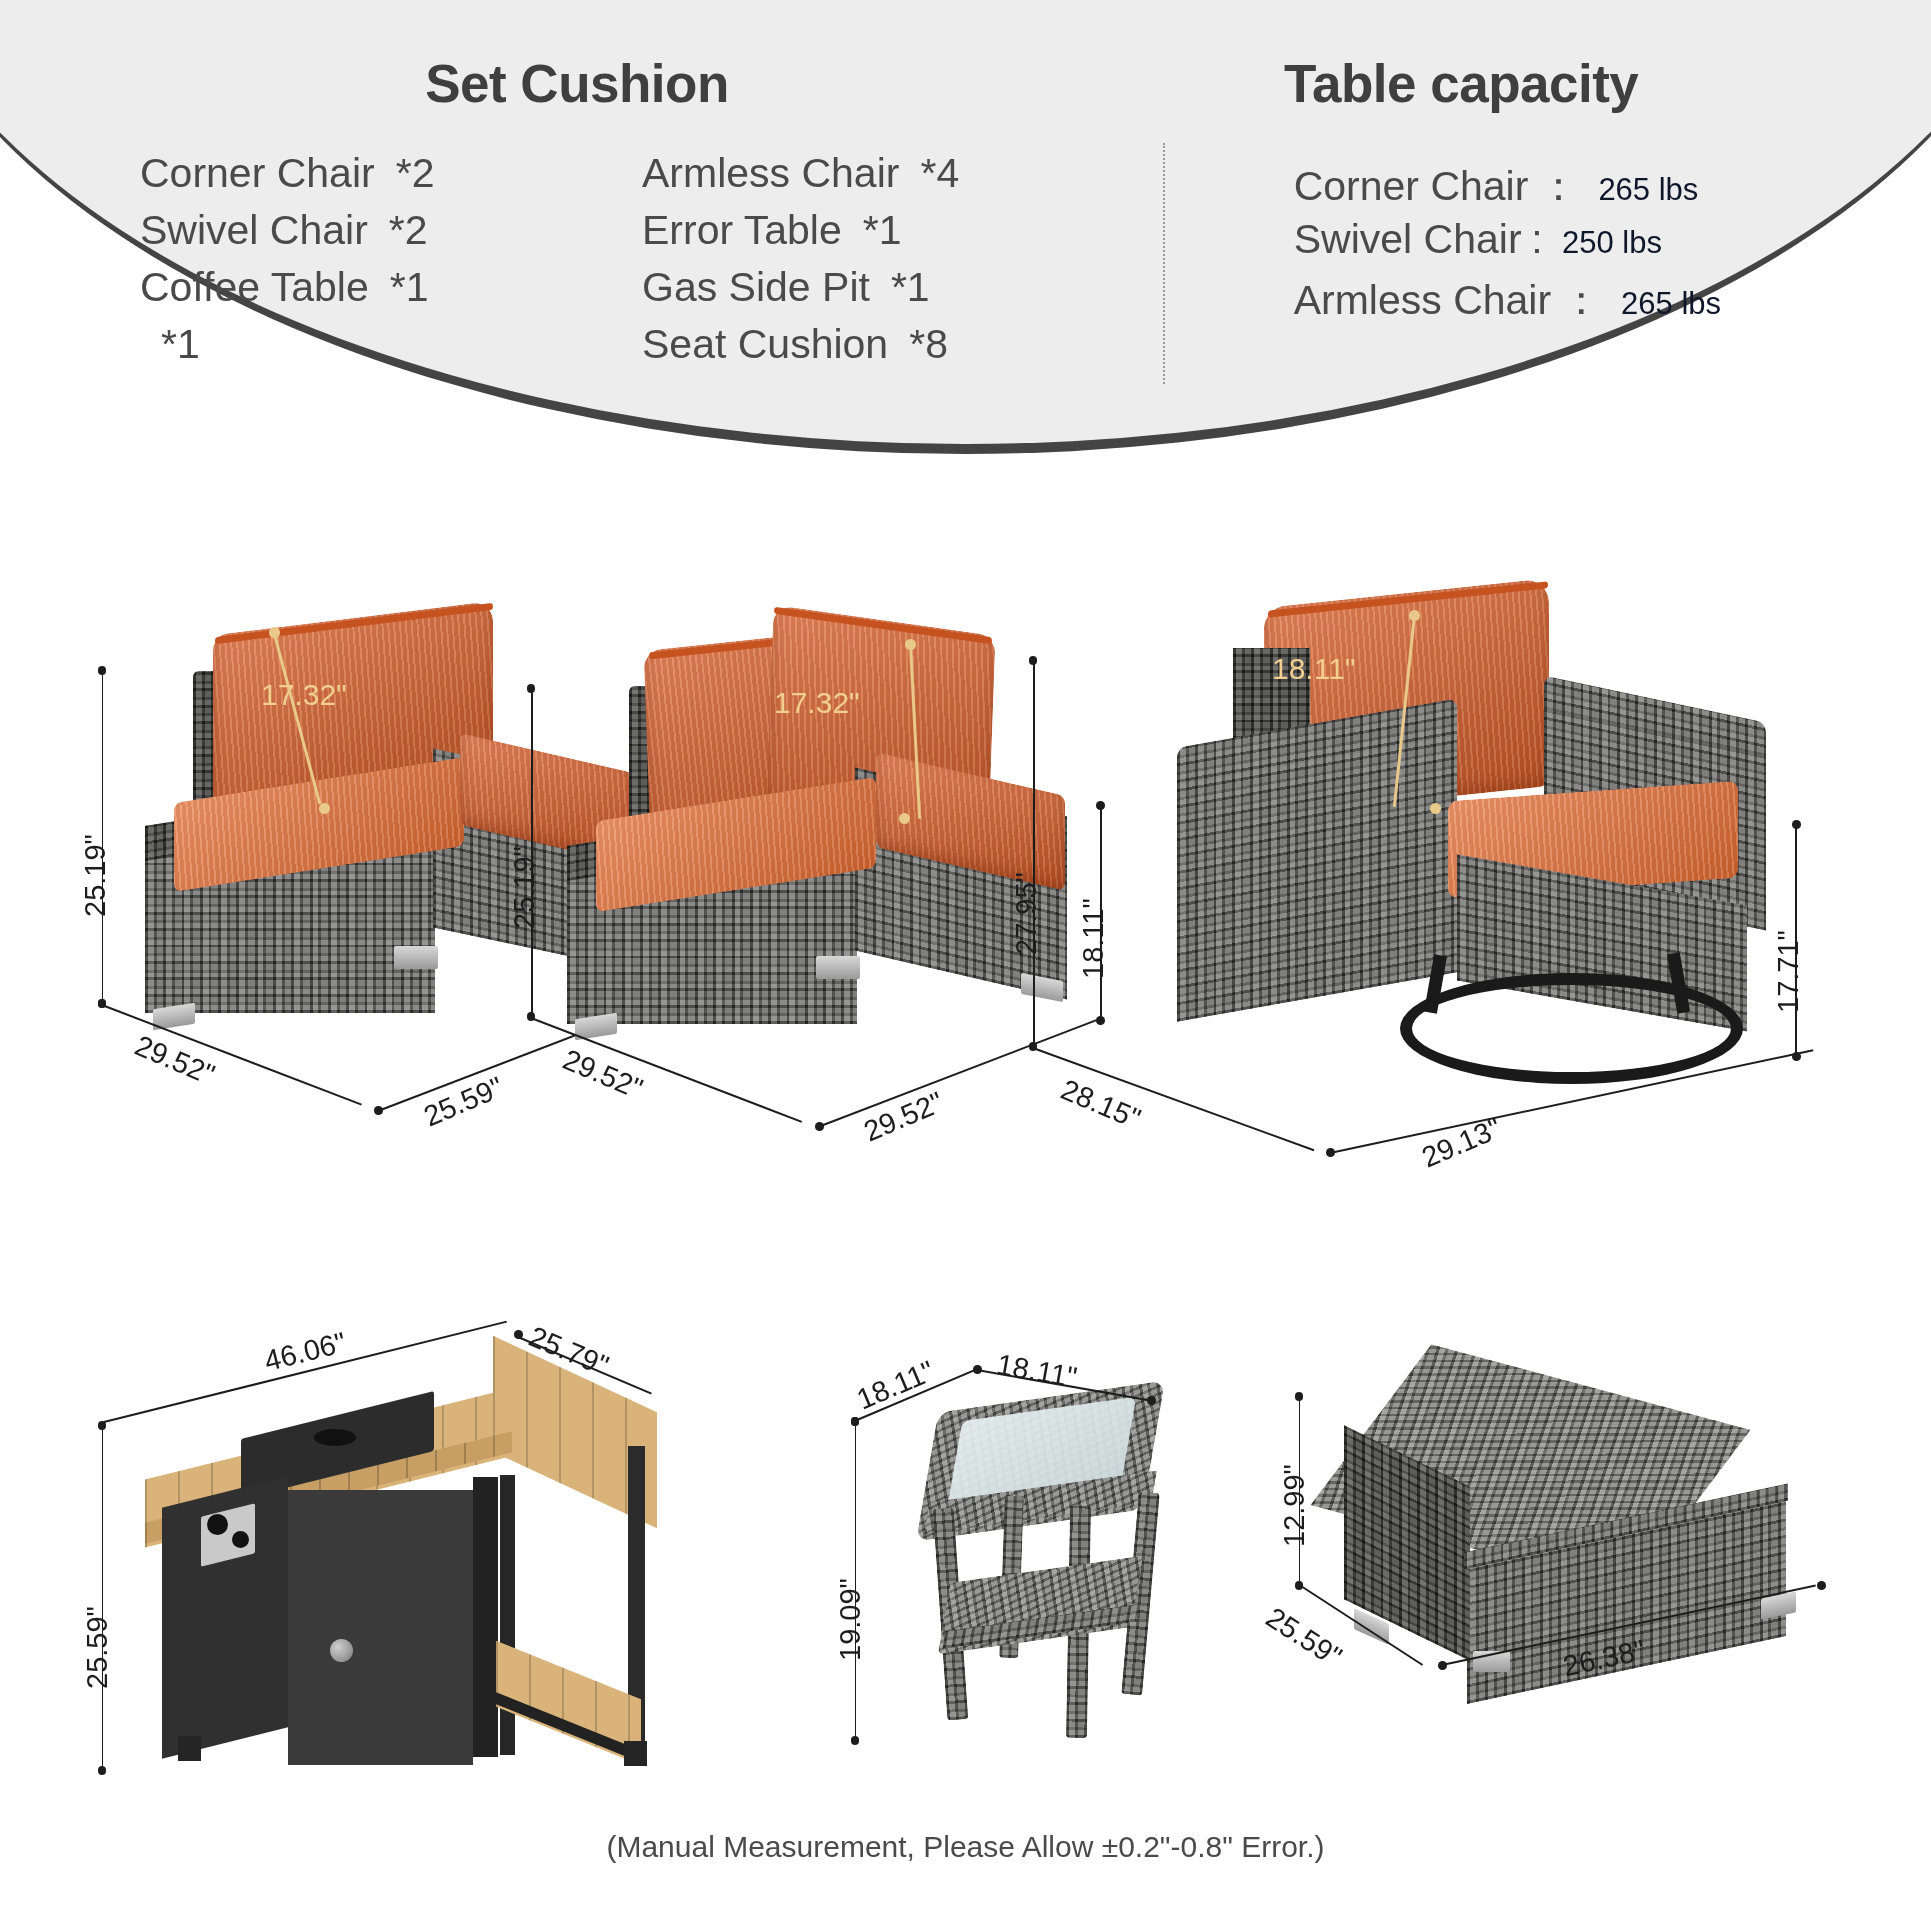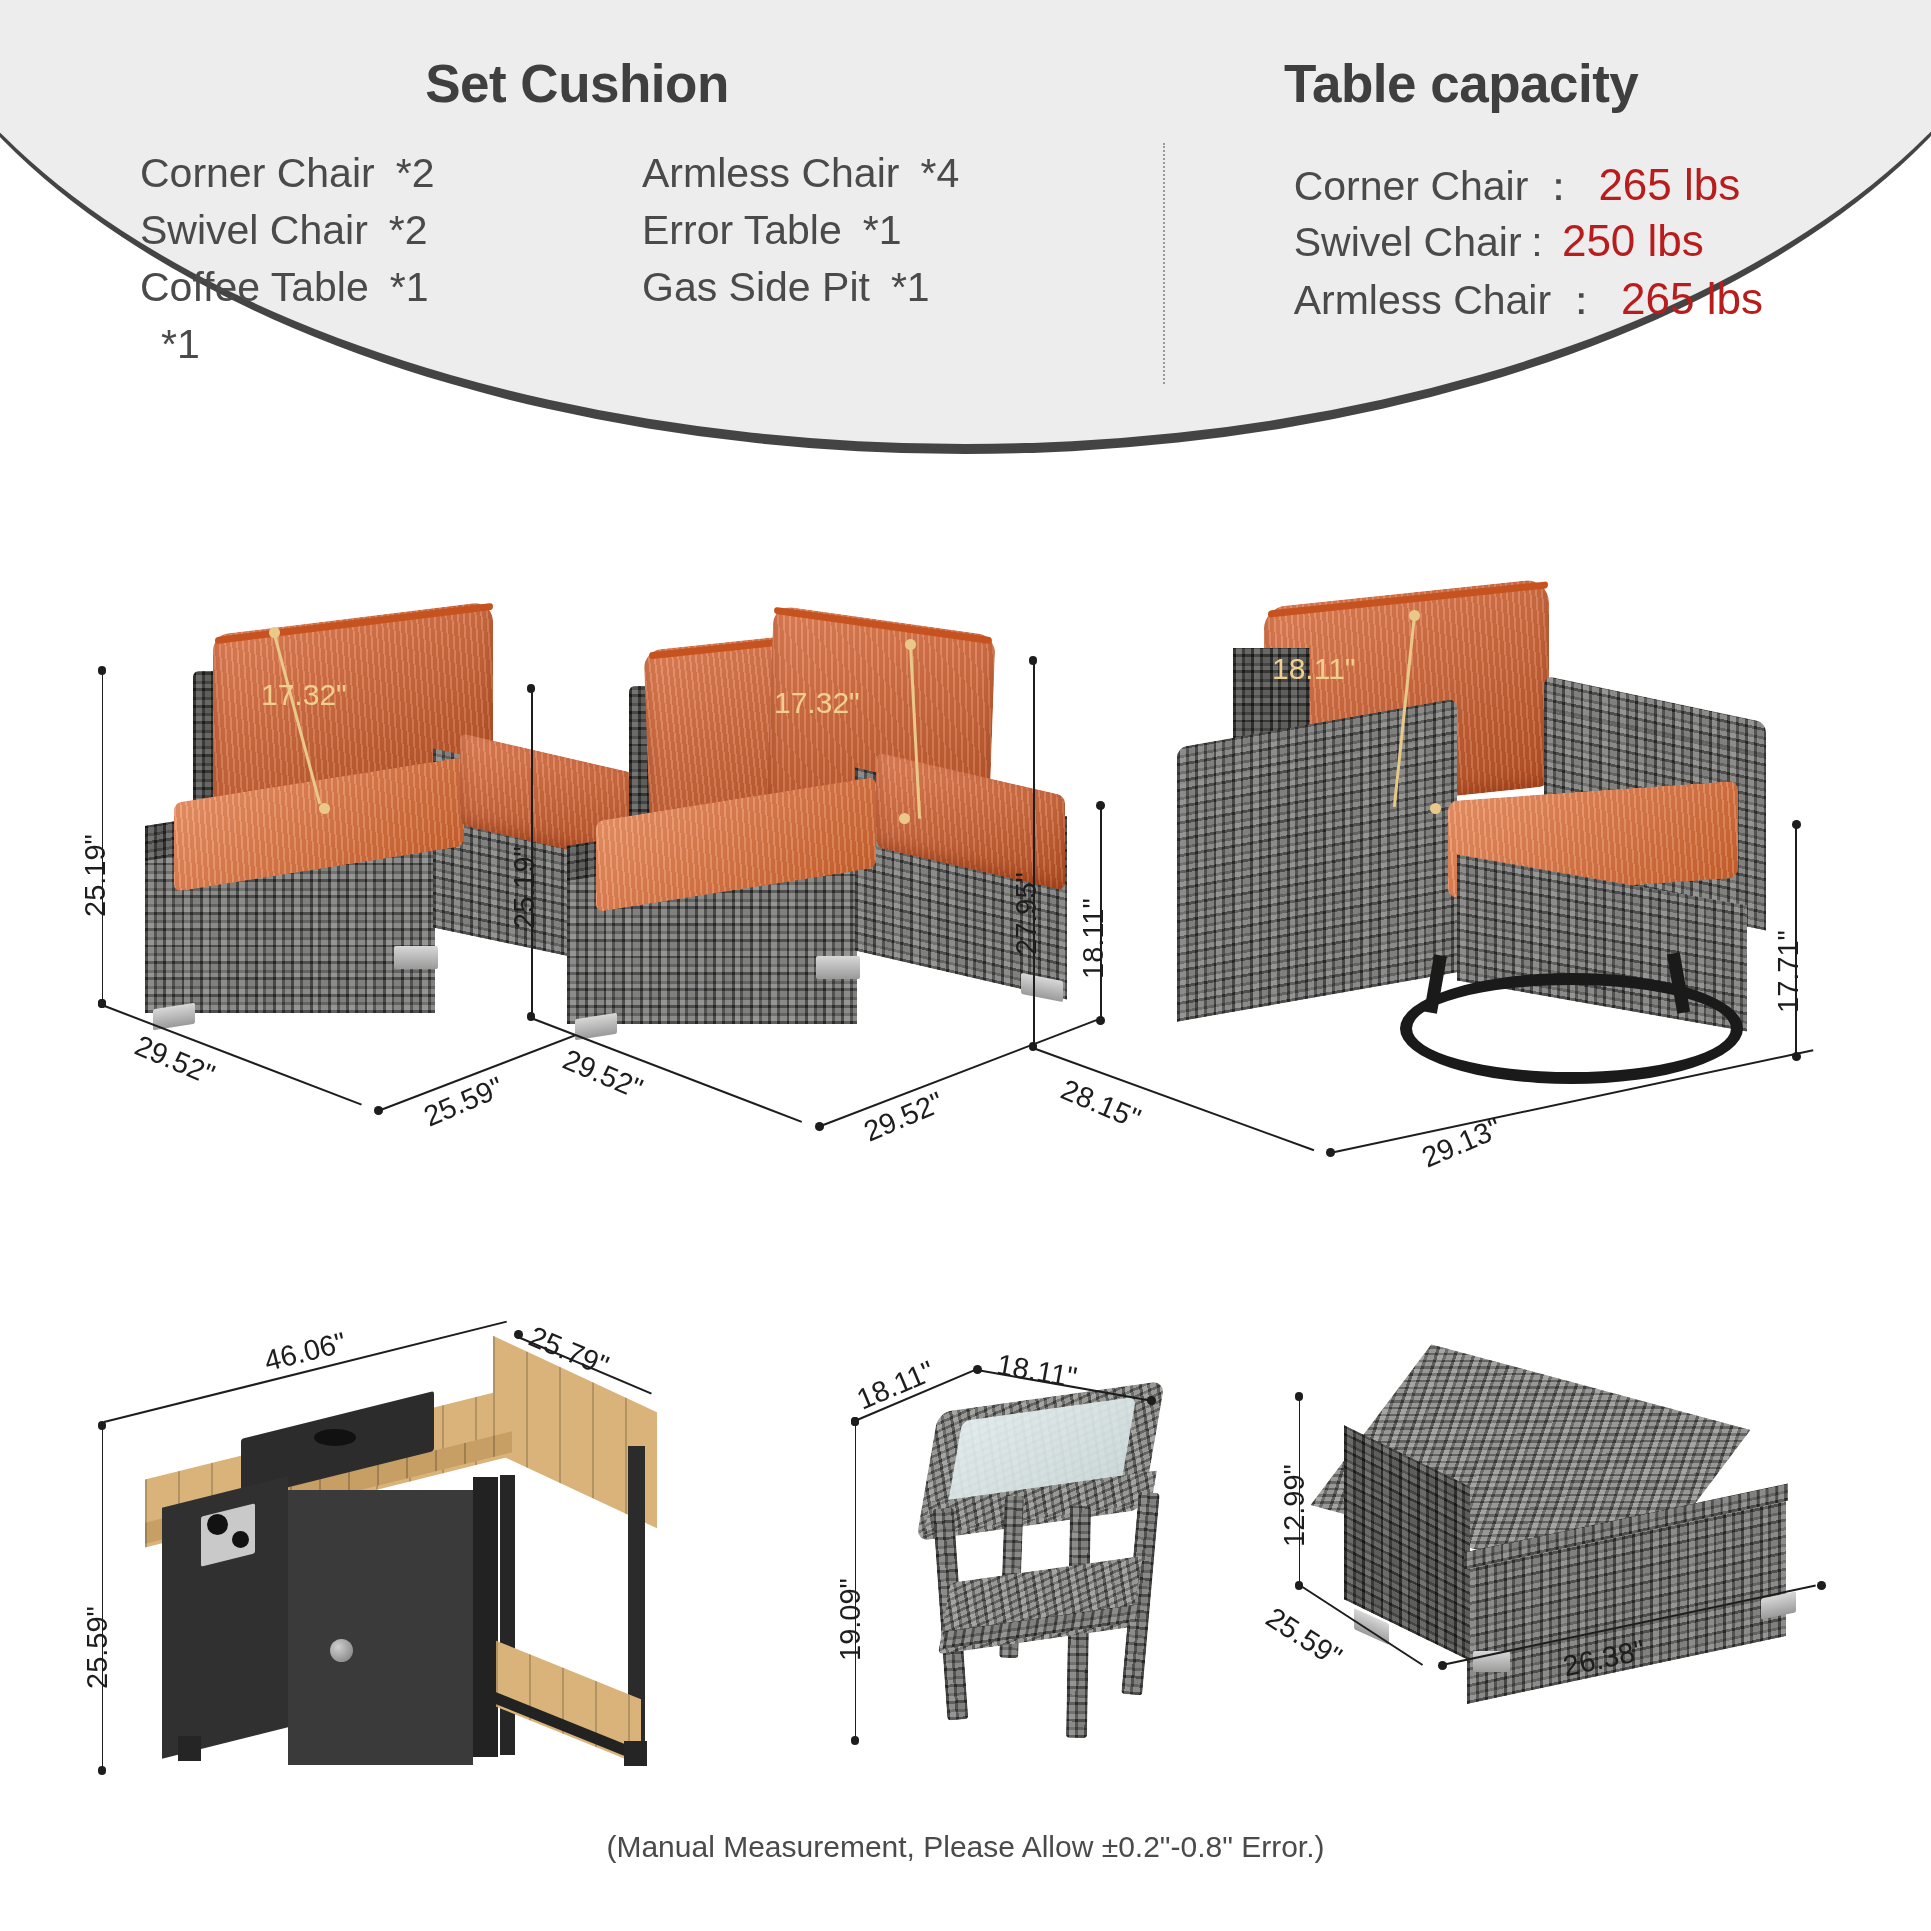--- a/index.html
+++ b/index.html
@@ -38,21 +38,21 @@
     position:absolute;left:1163px;top:143px;width:0;height:241px;
     border-left:2.9px dotted #9a9a9a;
   }
 
   #weight-col{position:absolute;left:1284px;top:53px;width:637px;}
   #weight-title{position:absolute;left:0;top:0;}
   #weight-rows{position:absolute;left:9.7px;top:106px;}
   .w-row{display:flex;align-items:baseline;height:57px;white-space:nowrap;}
   .w-label{font-size:41px;color:#4a4a4a;}
   .w-colon{font-size:41px;color:#4a4a4a;margin:0 5.8px 0 9.7px;}
-  .w-value{font-size:44px;color:#b91c1c;margin-left:13.5px;}
+  .w-value{font-size:31px;color:#0f172a;margin-left:13.5px;margin-top:8px;}
 
   
   #products{position:absolute;left:0;top:521px;width:1931px;height:1284px;}
   .cell{position:absolute;}
 
   
   .dimline{position:absolute;background:#1d1d1d;}
   .dimline.v{width:1.9px;}
   .dot{position:absolute;width:8.7px;height:8.7px;border-radius:50%;background:#1d1d1d;}
   .dimtxt{position:absolute;font-size:29px;color:#1d1d1d;white-space:nowrap;}
@@ -153,20 +153,24 @@
             <span class="set-label">Armless Chair</span>
             <span class="set-qty">*4</span>
           </div>
           <div class="set-row">
             <span class="set-label">Error Table</span>
             <span class="set-qty">*1</span>
           </div>
           <div class="set-row">
             <span class="set-label">Gas Side Pit</span>
             <span class="set-qty">*1</span>
+          </div>
+          <div class="set-row">
+            <span class="set-label">Seat Cushion</span>
+            <span class="set-qty">*8</span>
           </div>
         </div>
 
       </div>
     </div>
 
     <div id="header-divider"></div>
 
     <div id="weight-col">
       <div id="weight-title" class="h-title">Table capacity</div>

